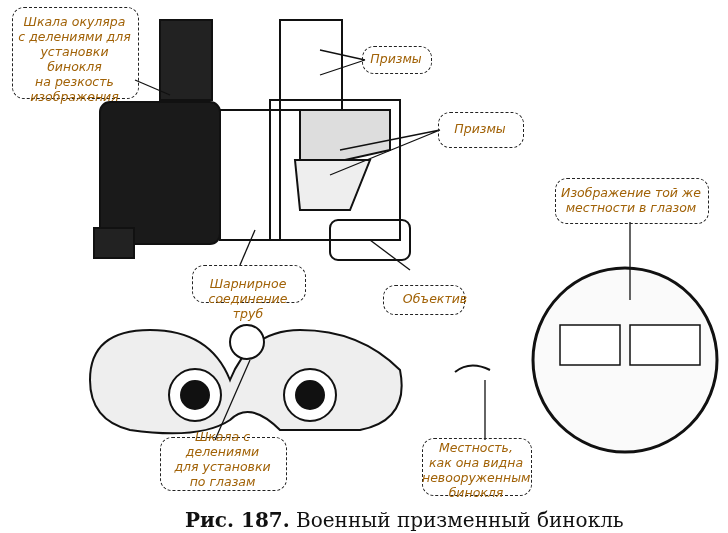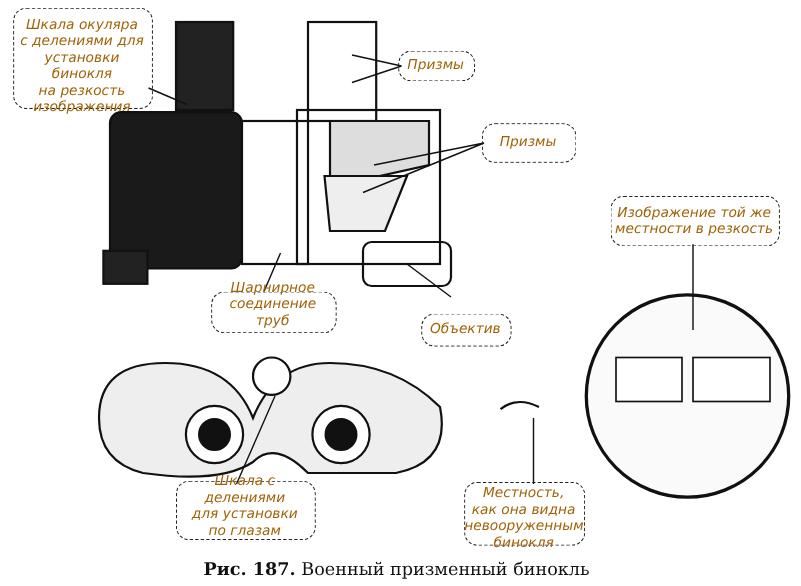--- a/index.html
+++ b/index.html
@@ -1,20 +1,20 @@
 <!DOCTYPE html>
 <html><head>
 <meta charset="utf-8">
 <style>
   html,body{margin:0;padding:0;background:#fff;}
   body{width:728px;height:533px;position:relative;overflow:hidden;font-family:"DejaVu Sans",sans-serif;}
   svg{position:absolute;left:0;top:0;}
   .lbl{position:absolute;font-style:italic;font-size:12.5px;line-height:15px;text-align:center;color:#a16207;white-space:pre-line;}
   .box{position:absolute;border:1.6px dashed #222;border-radius:12px;}
-  .caption{position:absolute;left:185px;top:508px;font-family:"DejaVu Serif",serif;font-size:16px;color:#111;}
+  .caption{position:absolute;left:185px;top:508px;font-family:"DejaVu Serif",serif;font-size:20px;color:#111;}
   .caption b{font-weight:bold;}
 </style>
 </head>
 <body>
 
 <svg width="728" height="533">
 
   <g stroke="#111" stroke-width="2" fill="none">
     <rect x="160" y="20" width="52" height="80" fill="#222"></rect>
     <rect x="100" y="102" width="120" height="142" rx="10" fill="#1a1a1a"></rect>
@@ -67,28 +67,28 @@
 изображения</div>
 
 <div class="box" style="left:362px;top:46px;width:68px;height:26px"></div>
 <div class="lbl" style="left:362px;top:51px;width:68px">Призмы</div>
 
 <div class="box" style="left:438px;top:112px;width:84px;height:34px"></div>
 <div class="lbl" style="left:438px;top:121px;width:84px">Призмы</div>
 
 <div class="box" style="left:555px;top:178px;width:152px;height:44px"></div>
 <div class="lbl" style="left:555px;top:185px;width:152px">Изображение той же
-местности в резкость</div>
+местности в глазом</div>
 
 <div class="box" style="left:192px;top:265px;width:112px;height:36px"></div>
-<div class="lbl" style="left:192px;top:253px;width:112px">Шарнирное
+<div class="lbl" style="left:192px;top:276px;width:112px">Шарнирное
 соединение труб</div>
 
 <div class="box" style="left:383px;top:285px;width:80px;height:28px"></div>
-<div class="lbl" style="left:383px;top:291px;width:80px">Объектив</div>
+<div class="lbl" style="left:395px;top:291px;width:80px">Объектив</div>
 
 <div class="box" style="left:160px;top:437px;width:125px;height:52px"></div>
 <div class="lbl" style="left:160px;top:429px;width:125px">Шкала с делениями
 для установки
 по глазам</div>
 
 <div class="box" style="left:422px;top:438px;width:108px;height:56px"></div>
 <div class="lbl" style="left:422px;top:440px;width:108px">Местность,
 как она видна
 невооруженным

